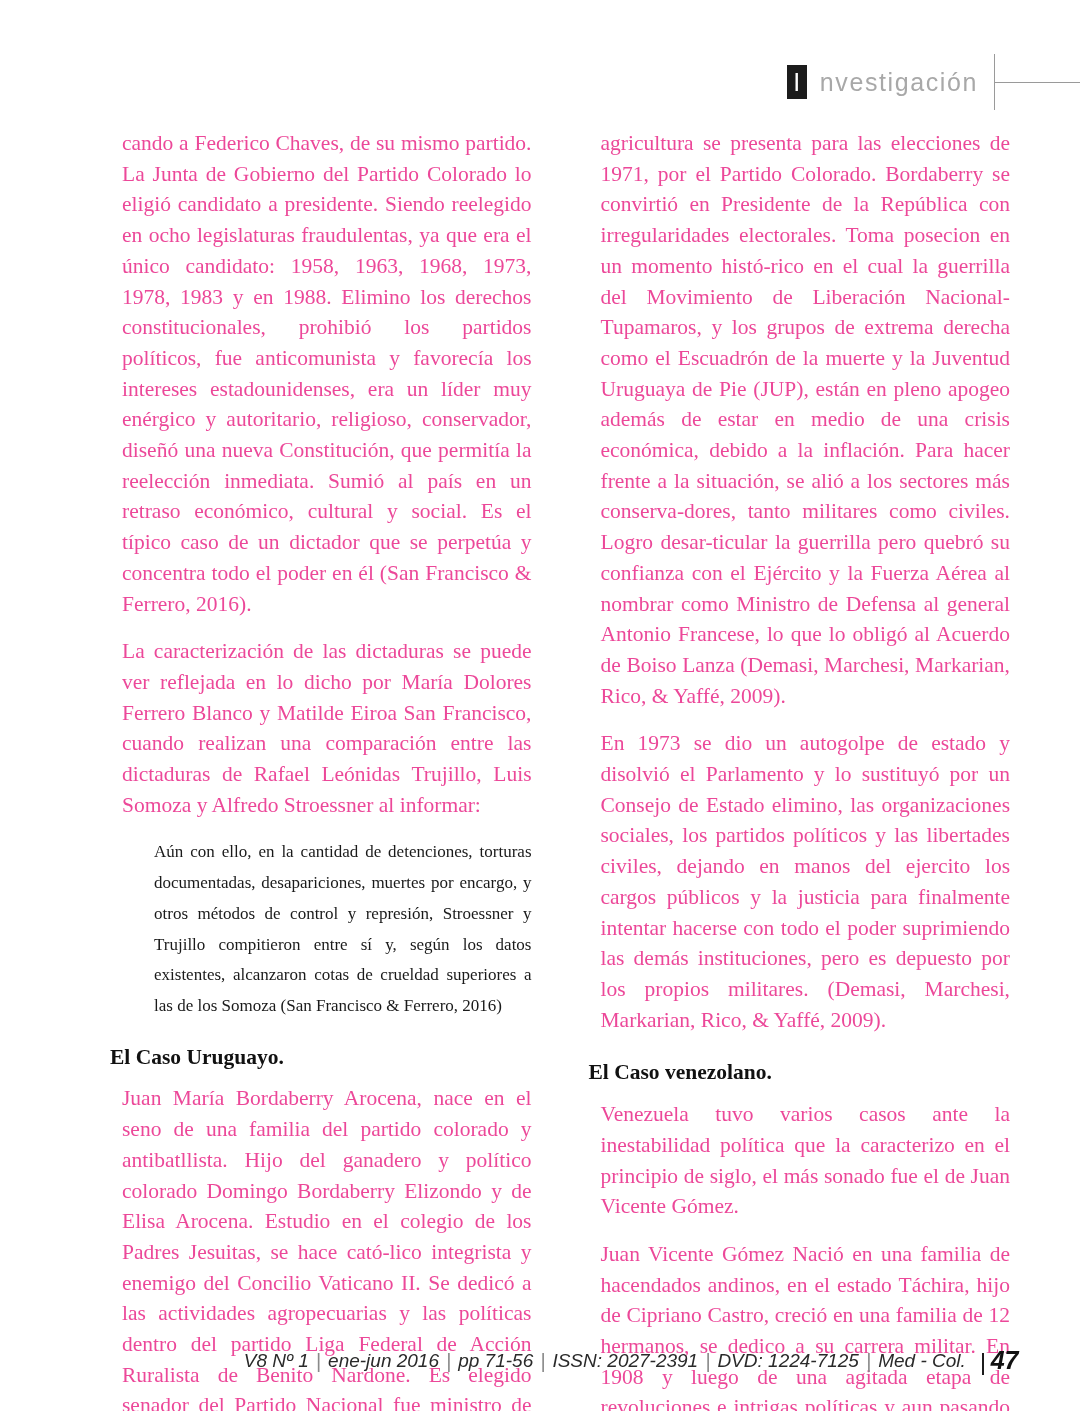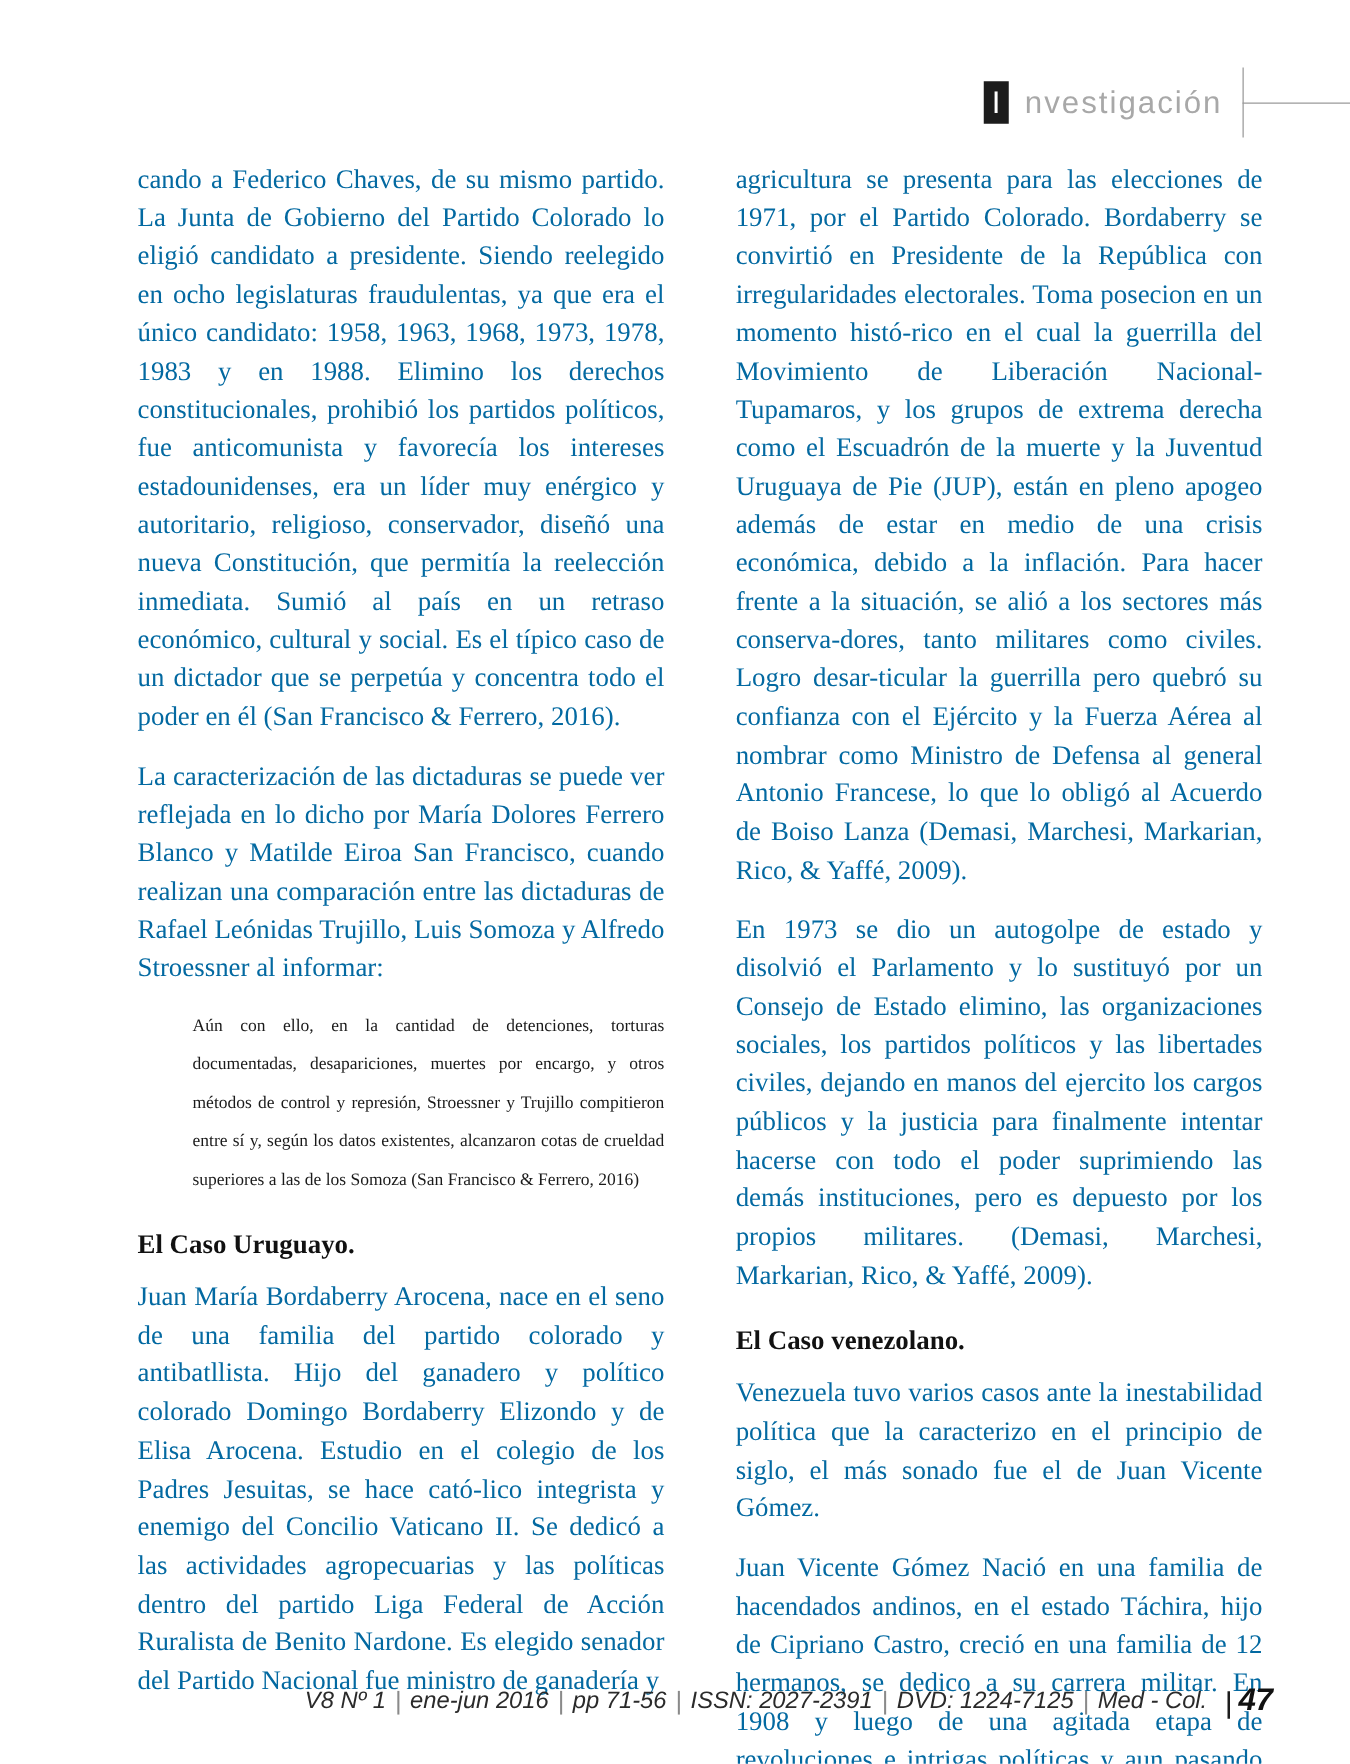--- a/index.html
+++ b/index.html
@@ -83,27 +83,27 @@
     left: 110px;
     width: 900px;
     display: flex;
     gap: 57px;
   }
   .column {
     width: 441px;
   }
 
   p.body-par {
-    margin: 0 0 17px 0;
+    margin: 0 0 17px 12px;
     font-size: 21.5px;
     line-height: 30.7px;
     text-align: justify;
     text-justify: inter-word;
     hyphens: manual;
-    color: #0369a1;
+    color: #ec4899;
   }
   p.body-par:last-child {
     margin-bottom: 0;
   }
 
   h3.sub-head {
     margin: 20px 0 11px 0;
     font-size: 21.5px;
     line-height: 30.7px;
     font-weight: bold;
@@ -113,21 +113,21 @@
   h3.sub-head.tight-top {
     margin-top: 22px;
   }
 
   blockquote.quote-block {
     margin: 17px 0 14px 0;
     padding: 0 0 0 44px;
   }
   blockquote.quote-block p {
     margin: 0;
-    font-size: 14px;
+    font-size: 17px;
     line-height: 30.7px;
     text-align: justify;
     text-justify: inter-word;
     color: #1a1a1a;
   }
 
   
   .page-footer {
     position: absolute;
     left: 0;

